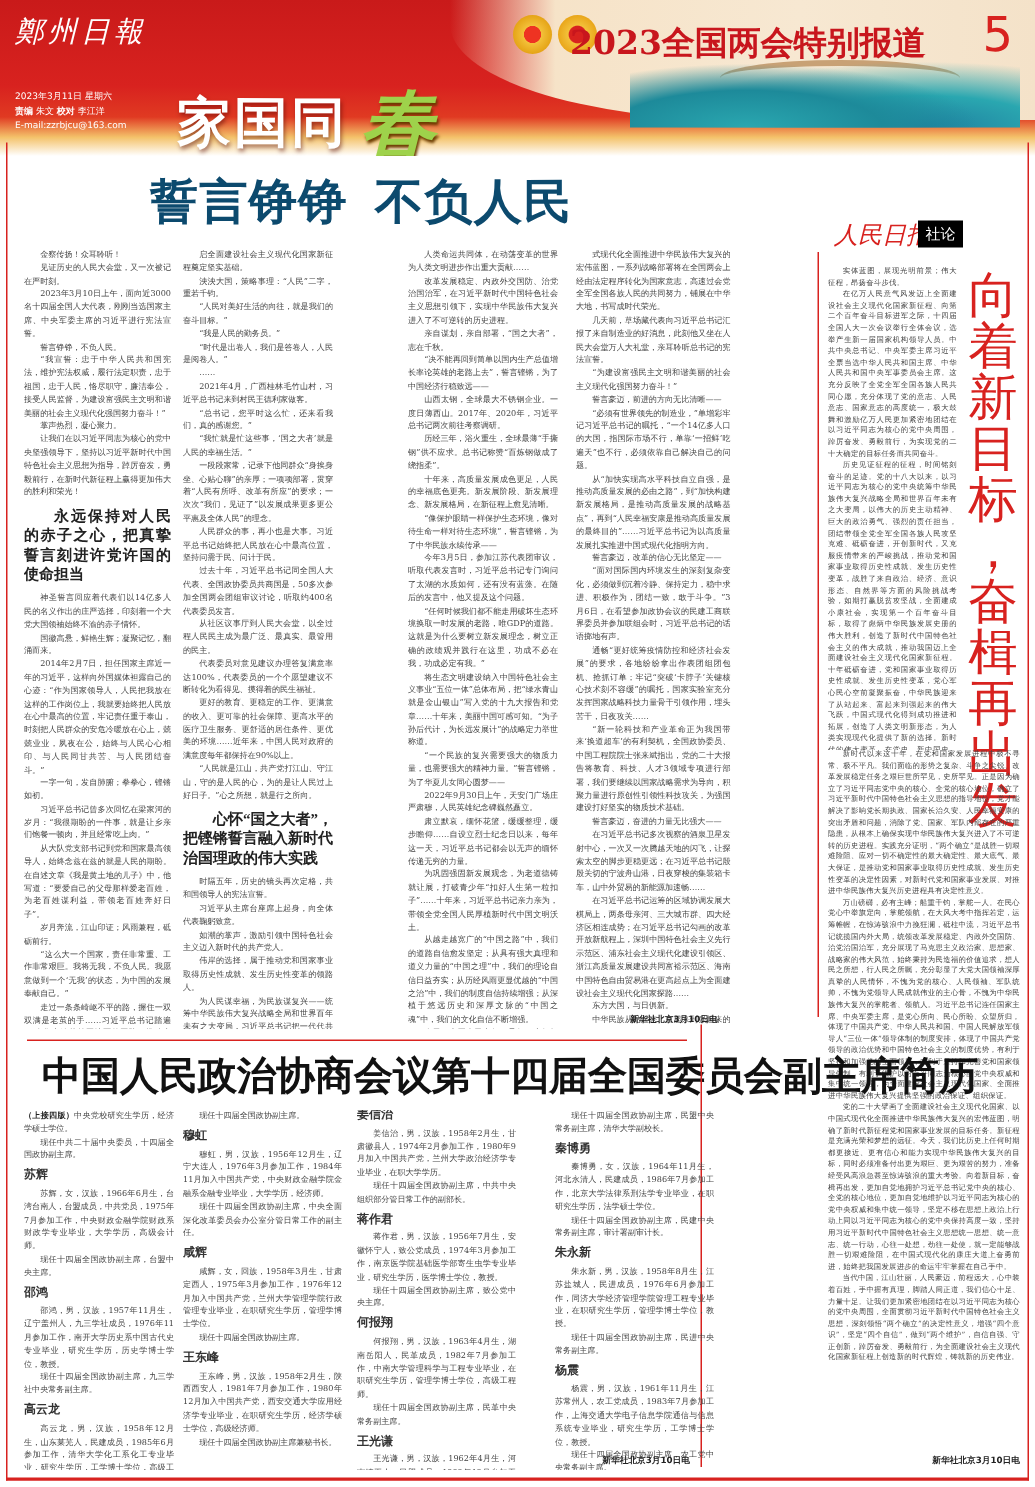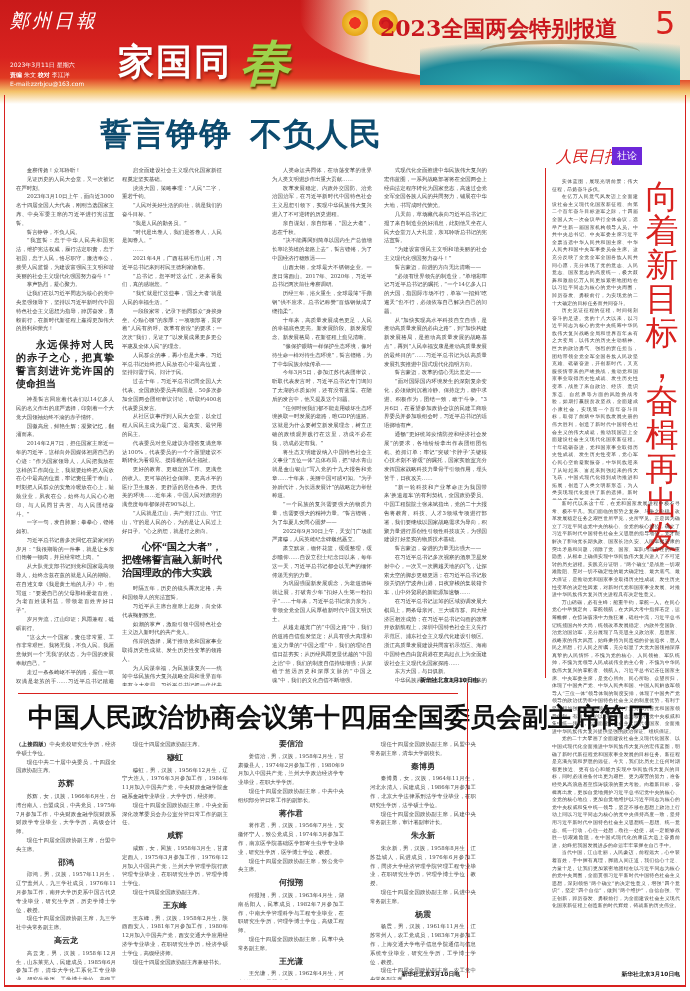--- a/index.html
+++ b/index.html
@@ -12,45 +12,45 @@
   .mast .rightbg{position:absolute;left:300px;top:0;width:390px;height:80px;
     background:linear-gradient(90deg,rgba(0,0,0,0) 0%,#f6e3c8 18%,#f7e8d2 60%,#f4e2c9 100%);
     border-bottom-left-radius:50% 80%}
   .mast .mountains{position:absolute;left:420px;top:35px;width:260px;height:50px;
     background:radial-gradient(ellipse at 30% 100%,#2aa7b0 0%,#1d8a9a 35%,rgba(0,0,0,0) 60%),
                radial-gradient(ellipse at 75% 100%,#1f7fa0 0%,#2aa7b0 30%,rgba(0,0,0,0) 62%)}
   .mast .wall{position:absolute;left:480px;top:40px;width:160px;height:12px;border-top:4px solid #c8a175;border-radius:50% 50% 0 0/100% 100% 0 0}
   .logo{position:absolute;left:10px;top:8px;color:#fff;font-size:19px;font-style:italic;letter-spacing:3px;font-family:Liberation Sans, sans-serif}
   .meta{position:absolute;left:10px;top:60px;color:#fff;font-size:6px;line-height:9.5px;font-family:"DejaVu Sans",sans-serif}
   .meta b{font-weight:bold}
-  .banner-title{position:absolute;left:118px;top:24px;font-size:36px;font-weight:bold;color:#fff;letter-spacing:2px;
+  .banner-title{position:absolute;left:118px;top:44px;font-size:36px;font-weight:bold;color:#fff;letter-spacing:2px;
     font-family:Liberation Serif, serif;text-shadow:1px 2px 3px rgba(80,0,0,.5)}
   .banner-title .spring{color:#9ed24b;font-size:50px;font-style:italic;text-shadow:1px 2px 2px #6b3b00;position:relative;top:6px;margin-left:8px}
   .emblem{position:absolute;top:10px;width:26px;height:26px;border-radius:50%;background:radial-gradient(circle,#e32 30%,#f3c13a 32%,#e5a416 70%,#c5800c 100%)}
   .special{position:absolute;left:380px;top:14px;color:#c8161d;font-size:22px;font-weight:bold;font-family:"DejaVu Serif",serif;letter-spacing:0px}
   .pageno{position:absolute;left:655px;top:4px;color:#d8221f;font-size:32px;font-family:"DejaVu Sans",sans-serif}
   
   .frame{position:absolute;left:4px;top:95px;width:682px;height:892px;border:1.5px solid #d8221f;border-top:none}
   .headline{position:absolute;left:100px;top:113px;font-size:32px;font-weight:bold;color:#0c4a6e;font-family:"DejaVu Sans",sans-serif;letter-spacing:1px}
   .headline span{display:inline-block;margin-left:18px}
   .col{position:absolute;font-size:5.4px;line-height:8.8px;color:#444;text-align:justify;overflow:hidden;font-family:"DejaVu Serif",serif}
   .col p{text-indent:2em}
   .subhead{font-family:Liberation Serif, serif;font-weight:bold;color:#222;font-size:10px;line-height:13px;margin:5px 0;text-indent:0}
   .subhead.indent{text-indent:2em}
   .byline{font-family:"DejaVu Sans",sans-serif;font-weight:bold;text-align:right;color:#222;font-size:5.8px;text-indent:0;margin-top:2px}
   .vdiv{position:absolute;left:545px;top:168px;width:1px;height:510px;background:#d8221f}
   .rmr{position:absolute;left:556px;top:147px;width:110px;height:18px}
   .rmr .ri{color:#d8221f;font-style:italic;font-size:16px;font-family:"DejaVu Serif",serif;position:absolute;left:0;top:0}
-  .rmr .tag{position:absolute;left:56px;top:0;background:#6d28d9;color:#fff;font-size:10px;padding:2px 5px;font-family:"DejaVu Sans",sans-serif}
+  .rmr .tag{position:absolute;left:56px;top:0;background:#000000;color:#fff;font-size:10px;padding:2px 5px;font-family:"DejaVu Sans",sans-serif}
   .vtitle{position:absolute;left:642px;top:180px;width:40px;color:#d8221f;font-size:33px;line-height:34px;text-align:center;font-family:"DejaVu Sans",sans-serif}
   .rcol{font-size:4.9px;line-height:7.6px;letter-spacing:0.2px}
   .hline{position:absolute;left:18px;top:693px;width:440px;height:1px;background:#d8221f}
   .head2{position:absolute;left:28px;top:700px;font-size:26px;font-weight:bold;color:#111;font-family:Liberation Sans, sans-serif;letter-spacing:0px}
   .vdiv2{position:absolute;left:467px;top:683px;width:1px;height:295px;background:#d8221f}
-  .name{text-align:center;font-size:8px;font-weight:bold;color:#333;margin:5px 0 3px;text-indent:0;font-family:Liberation Mono, monospace}
+  .name{text-align:left;font-size:8px;font-weight:bold;color:#333;margin:5px 0 3px;text-indent:0;font-family:Liberation Mono, monospace}
   .lead{font-family:"DejaVu Sans",sans-serif;font-weight:bold;color:#222}
   .bottomline{position:absolute;left:4px;top:985px;width:682px;height:2px;background:#d8221f}
 </style>
 </head>
 <body>
 
 <div class="page">
 
   <div class="mast">
     <div class="rightbg"></div>

